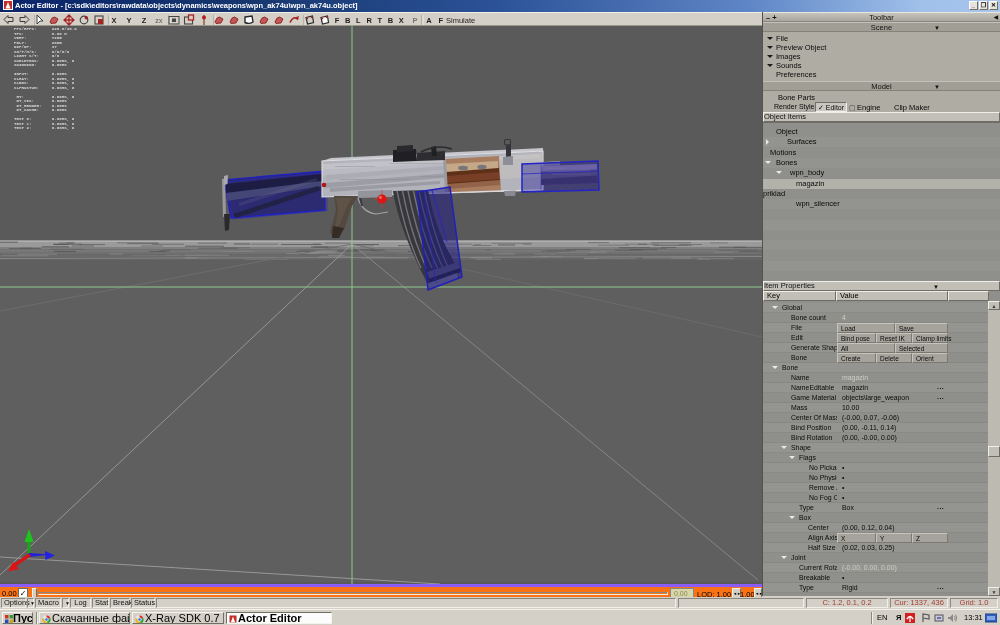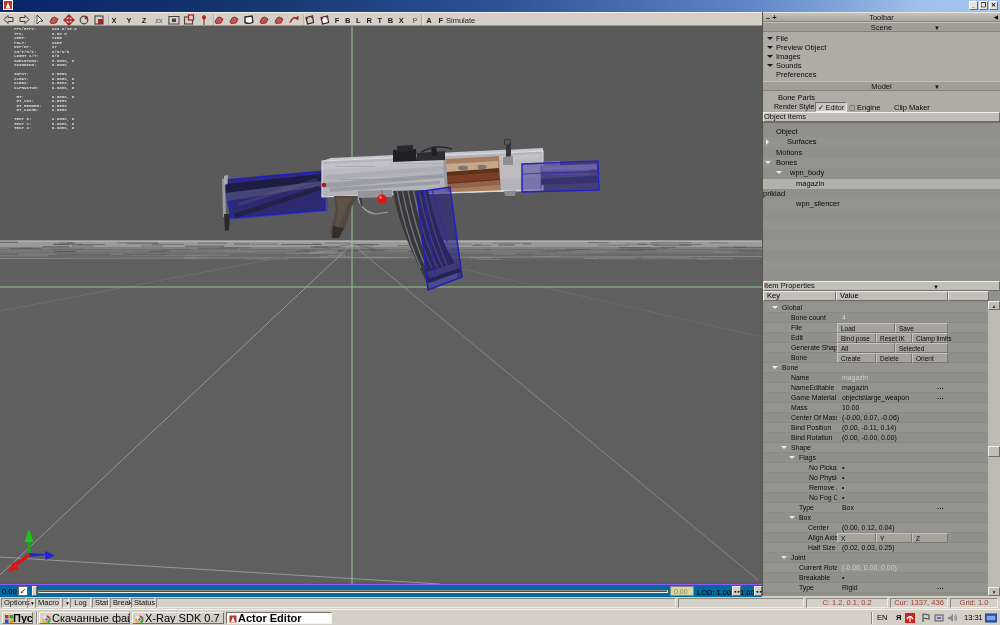--- a/index.html
+++ b/index.html
@@ -24,35 +24,36 @@
 .gre{background:rgba(255,255,255,.05)}
 .vcell{position:absolute;top:0;height:10px;line-height:9px;background:#a5a39b;border:1px solid #c6c4bc;border-right-color:#7a786f;border-bottom-color:#7a786f;padding-left:3px;font-size:6.5px}
 .vtxt{position:absolute;top:0;height:10px;line-height:10px}
 .gray{color:#cfcfc9}
 .dots{position:absolute;top:0;height:10px;line-height:8px;font-weight:bold;letter-spacing:0.5px}
 .colh{position:absolute;top:0;height:10px;background:#c2bfb6;border:1px solid #f0eee8;border-right-color:#6e6c64;border-bottom-color:#6e6c64;font-size:7.5px;line-height:8px;padding-left:3px}
 .sbb{position:absolute;left:0;width:12px;height:9px;background:#c2bfb6;border:1px solid #f0eee8;border-right-color:#6e6c64;border-bottom-color:#6e6c64;text-align:center;line-height:8px;color:#333}
 #vp{left:0;top:26px;width:762px;height:558px;background:#5a5a5a;overflow:hidden}
 #vp .ground{position:absolute;left:0;top:234px;width:762px;height:322px;background:#5f5f5f}
 #stats{position:absolute;left:14px;top:1px;color:#d6d6d6;font-family:"Liberation Mono",monospace;font-size:8.4px;line-height:9px;white-space:pre;font-weight:bold;transform:scale(0.5);transform-origin:0 0}
-#sliderrow{left:0;top:584px;width:762px;height:13px;background:#0369a1;border-top:1px solid #8b5cf6;font-size:7.5px;line-height:12px;overflow:hidden}
+#sliderrow{left:0;top:584px;width:762px;height:13px;background:#f97316;border-top:3px solid #8b5cf6;font-size:7.5px;line-height:12px;overflow:hidden}
 #statusrow{left:0;top:597px;width:1000px;height:12px;background:#d4d0c8;font-size:6.5px;line-height:11px}
 .seg{position:absolute;top:1px;height:10px;border:1px solid #8a887e;border-right-color:#f0efe8;border-bottom-color:#f0efe8;padding:0 2px;color:#111;white-space:nowrap;font-size:7.5px;line-height:8.5px}
 .segr{color:#a03c34}
 #taskbar{left:0;top:609px;width:1000px;height:16px;background:#d4d0c8;border-top:1px solid #f4f3ec;font-size:7.5px}
 .task{position:absolute;top:2px;height:12px;background:#d4d0c8;border:1px solid #f4f3ec;border-right-color:#716f64;border-bottom-color:#716f64;line-height:10px;white-space:nowrap;overflow:hidden;color:#000;padding-left:2px;font-size:11px}
 </style></head>
 <body>
 <div id="app">
   <div class="abs" id="title">
     <svg width="11" height="11" style="position:absolute;left:3px;top:0px">
         <rect x="0" y="0" width="10" height="10" fill="#fff"></rect>
         <rect x="1" y="1" width="8" height="8" fill="#c03028"></rect>
         <path d="M2.5 8.5 L5 2 L7.5 8.5 Z" fill="#fff"></path>
       </svg>
+    <span class="txt">Actor Editor - [c:\sdk\editors\rawdata\objects\dynamics\weapons\wpn_ak74u\wpn_ak74u.object]</span>
     <div class="tbtn" style="left:969px">_</div>
     <div class="tbtn" style="left:979px">❐</div>
     <div class="tbtn" style="left:989px">✕</div>
   </div>
   <div class="abs" id="toolbar"><svg width="762" height="14">
         <path d="M13 4.5 L8 4.5 L8 2.5 L4 6.5 L8 10.5 L8 8.5 L13 8.5 Z" fill="#d4d0c8" stroke="#3a3a3a" stroke-width="1"></path>
 <path d="M20 4.5 L25 4.5 L25 2.5 L29 6.5 L25 10.5 L25 8.5 L20 8.5 Z" fill="#d4d0c8" stroke="#3a3a3a" stroke-width="1"></path>
 <line x1="35" y1="2" x2="35" y2="12" stroke="#9a978d"></line>
         <line x1="36" y1="2" x2="36" y2="12" stroke="#f0efe8"></line>
 <path d="M37 2 L37 11 L40 8 L43 8 Z" fill="#fff" stroke="#3a3a3a" stroke-width="1"></path>
@@ -357,21 +358,21 @@
 <div class="trow" style="padding-left:15px">Bone Parts</div>
 <div class="trow" style="padding-left:11px;height:10px;font-size:7px">Render Style:<span style="position:absolute;left:52px;top:0px;width:32px;height:10px;background:#c9c7bf;border:1px solid #706e66;border-bottom-color:#f0efe8;border-right-color:#f0efe8;font-size:7px;line-height:9px;padding-left:2px">✓&nbsp;Editor</span><span style="position:absolute;left:86px;top:1px;font-size:7px;color:#444">▢</span><span style="position:absolute;left:94px;top:1px;font-size:7.5px">Engine</span><span style="position:absolute;left:131px;top:1px;font-size:7.5px">Clip Maker</span></div>
 </div>
 <div class="bar3d">Object Items</div>
 <div id="tree">
 <div class="tr0" style="top:97px;background:rgba(255,255,255,0.045)"></div>
 <div class="tr0" style="top:117px;background:rgba(255,255,255,0.045)"></div>
 <div class="tr0" style="top:138px;background:rgba(255,255,255,0.045)"></div>
 <div class="tr0" style="top:4px;padding-left:13px">Object</div>
 <div class="tr0" style="top:14px;background:rgba(255,255,255,0.045);padding-left:24px"><span class="arrr" style="position:absolute;left:3px;top:2px"></span>Surfaces</div>
-<div class="tr0" style="top:25px;padding-left:13px">Motions</div>
+<div class="tr0" style="top:25px;padding-left:7px">Motions</div>
 <div class="tr0" style="top:35px;background:rgba(255,255,255,0.045);padding-left:13px"><span class="arr arrw" style="position:absolute;left:2px;top:3px"></span>Bones</div>
 <div class="tr0" style="top:45px;padding-left:27px"><span class="arr arrw" style="position:absolute;left:13px;top:3px"></span>wpn_body</div>
 <div class="tr0" style="top:56px;background:#b2b1aa;padding-left:33px">magazin</div>
 <div class="tr0" style="top:66px;">priklad</div>
 <div class="tr0" style="top:76px;background:rgba(255,255,255,0.045);padding-left:33px">wpn_silencer</div>
 </div>
 <div class="bar3d">Item Properties<span style="position:absolute;right:60px;top:1px;font-size:6px">▼</span></div>
 <div style="position:relative;height:10px;background:#8f8f8b">
         <span class="colh" style="left:0;width:73px">Key</span>
         <span class="colh" style="left:73px;width:112px">Value</span>

